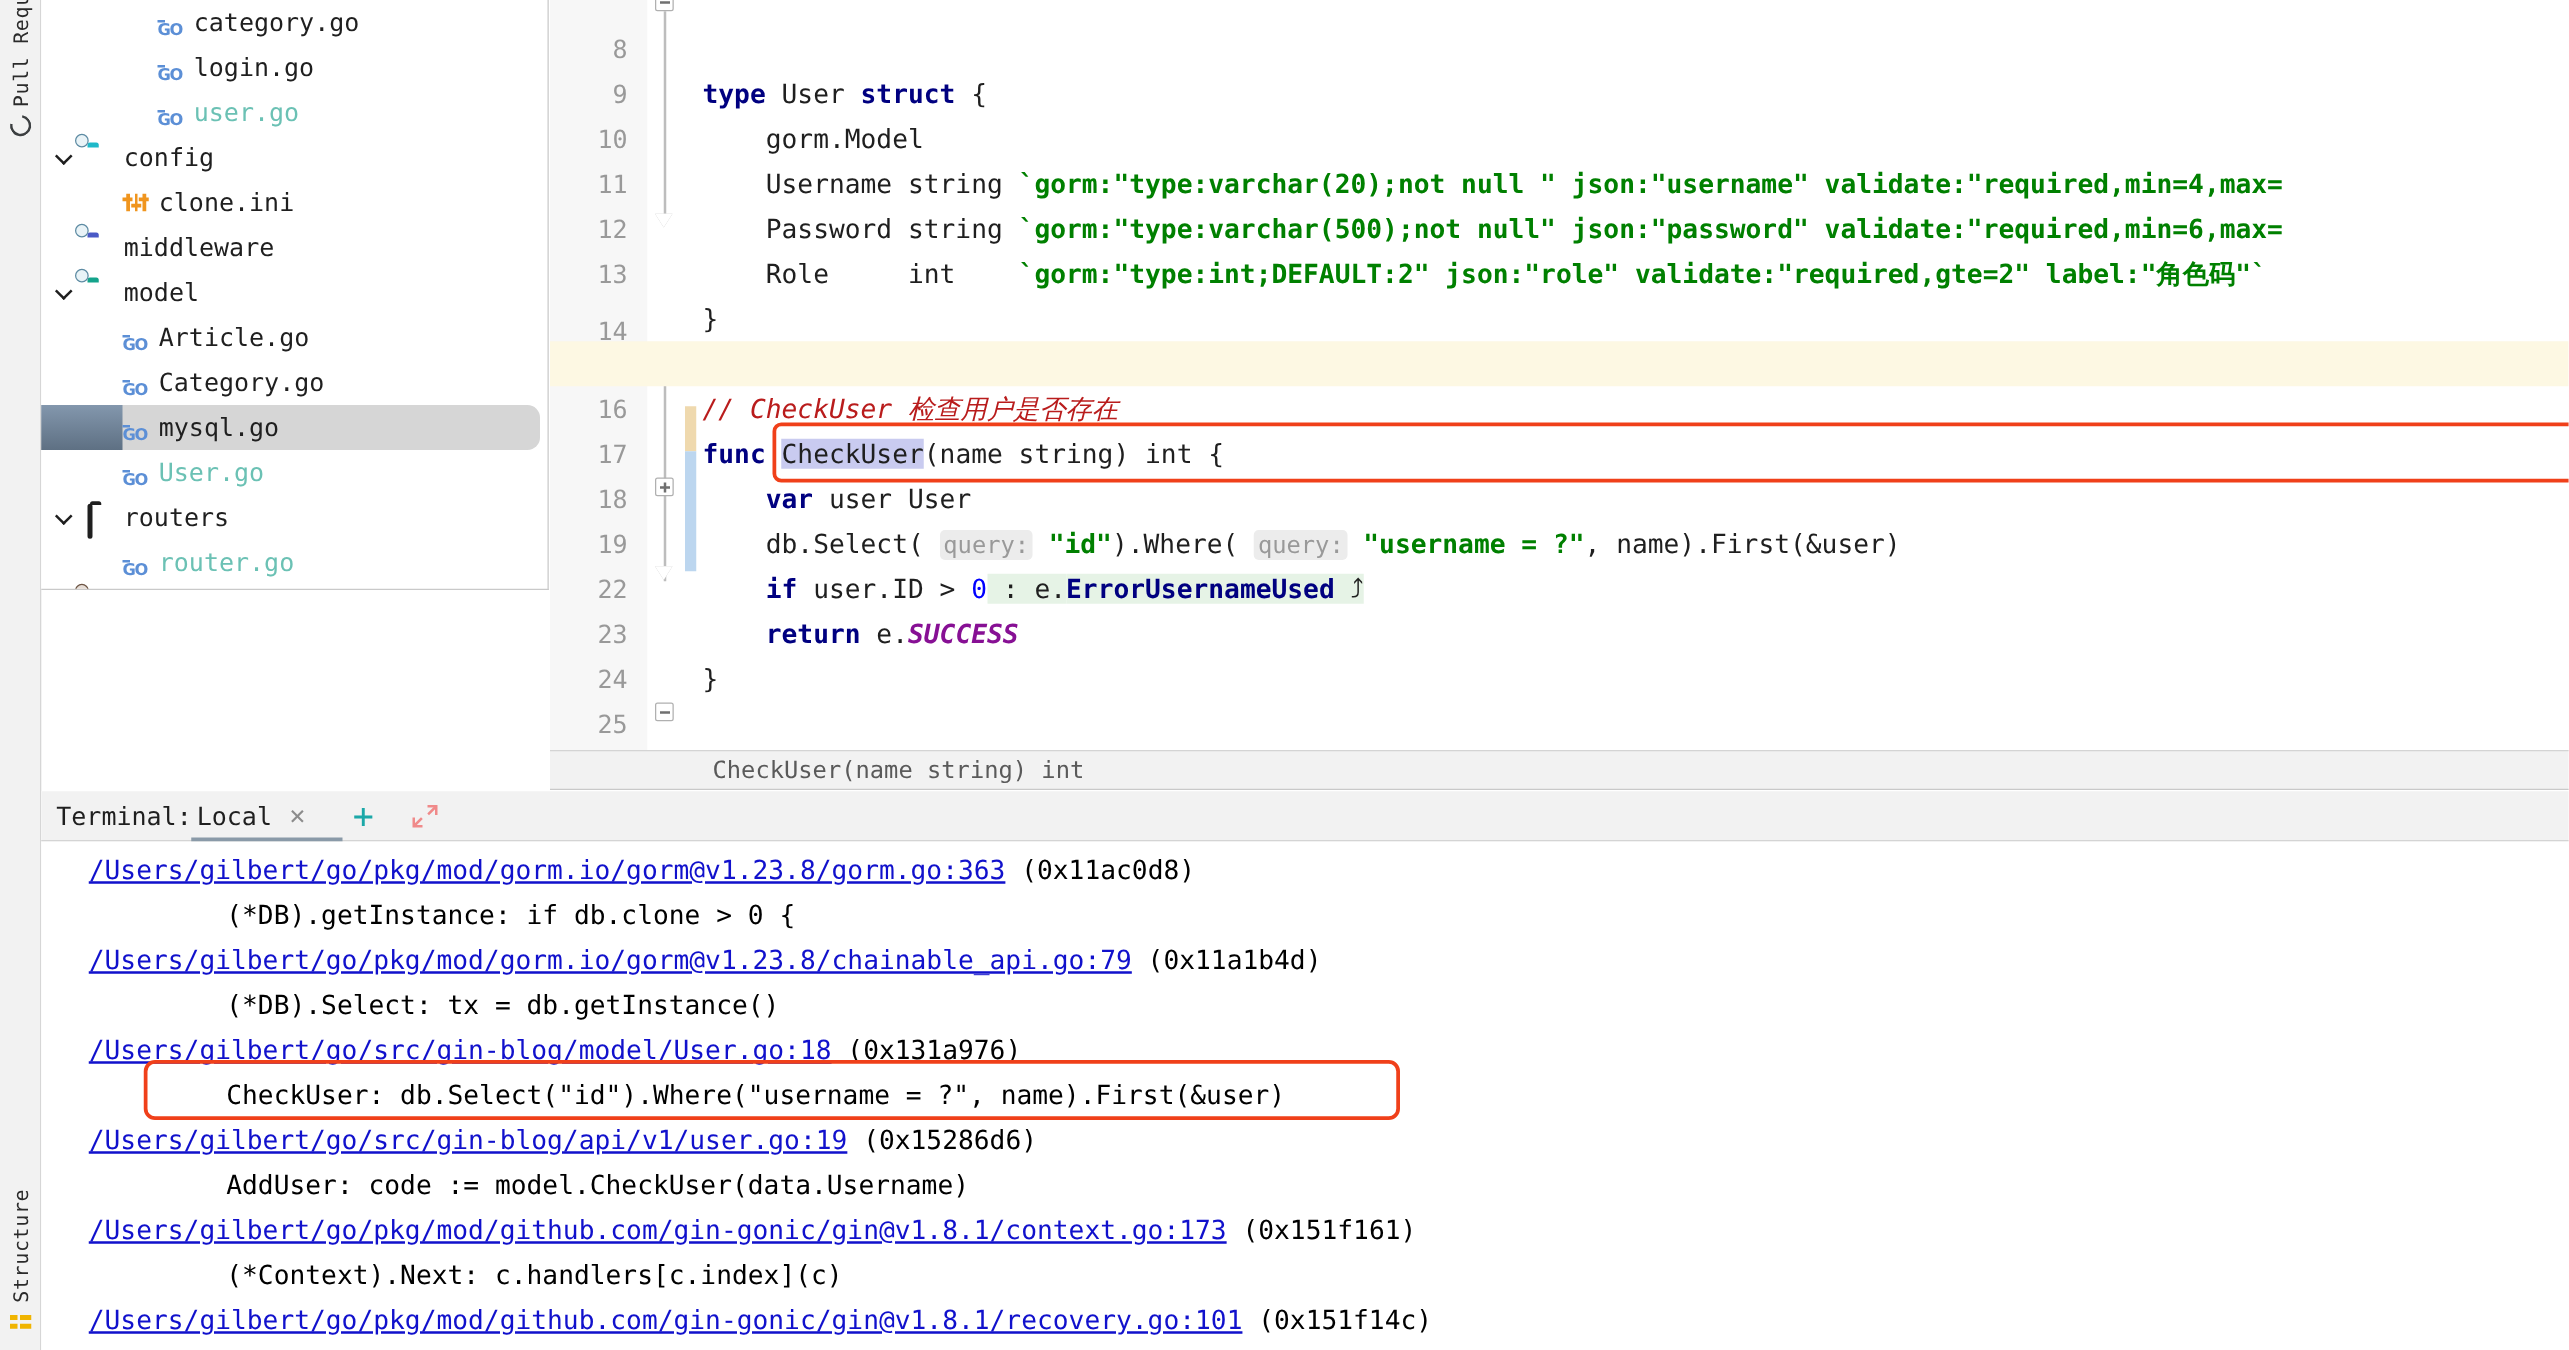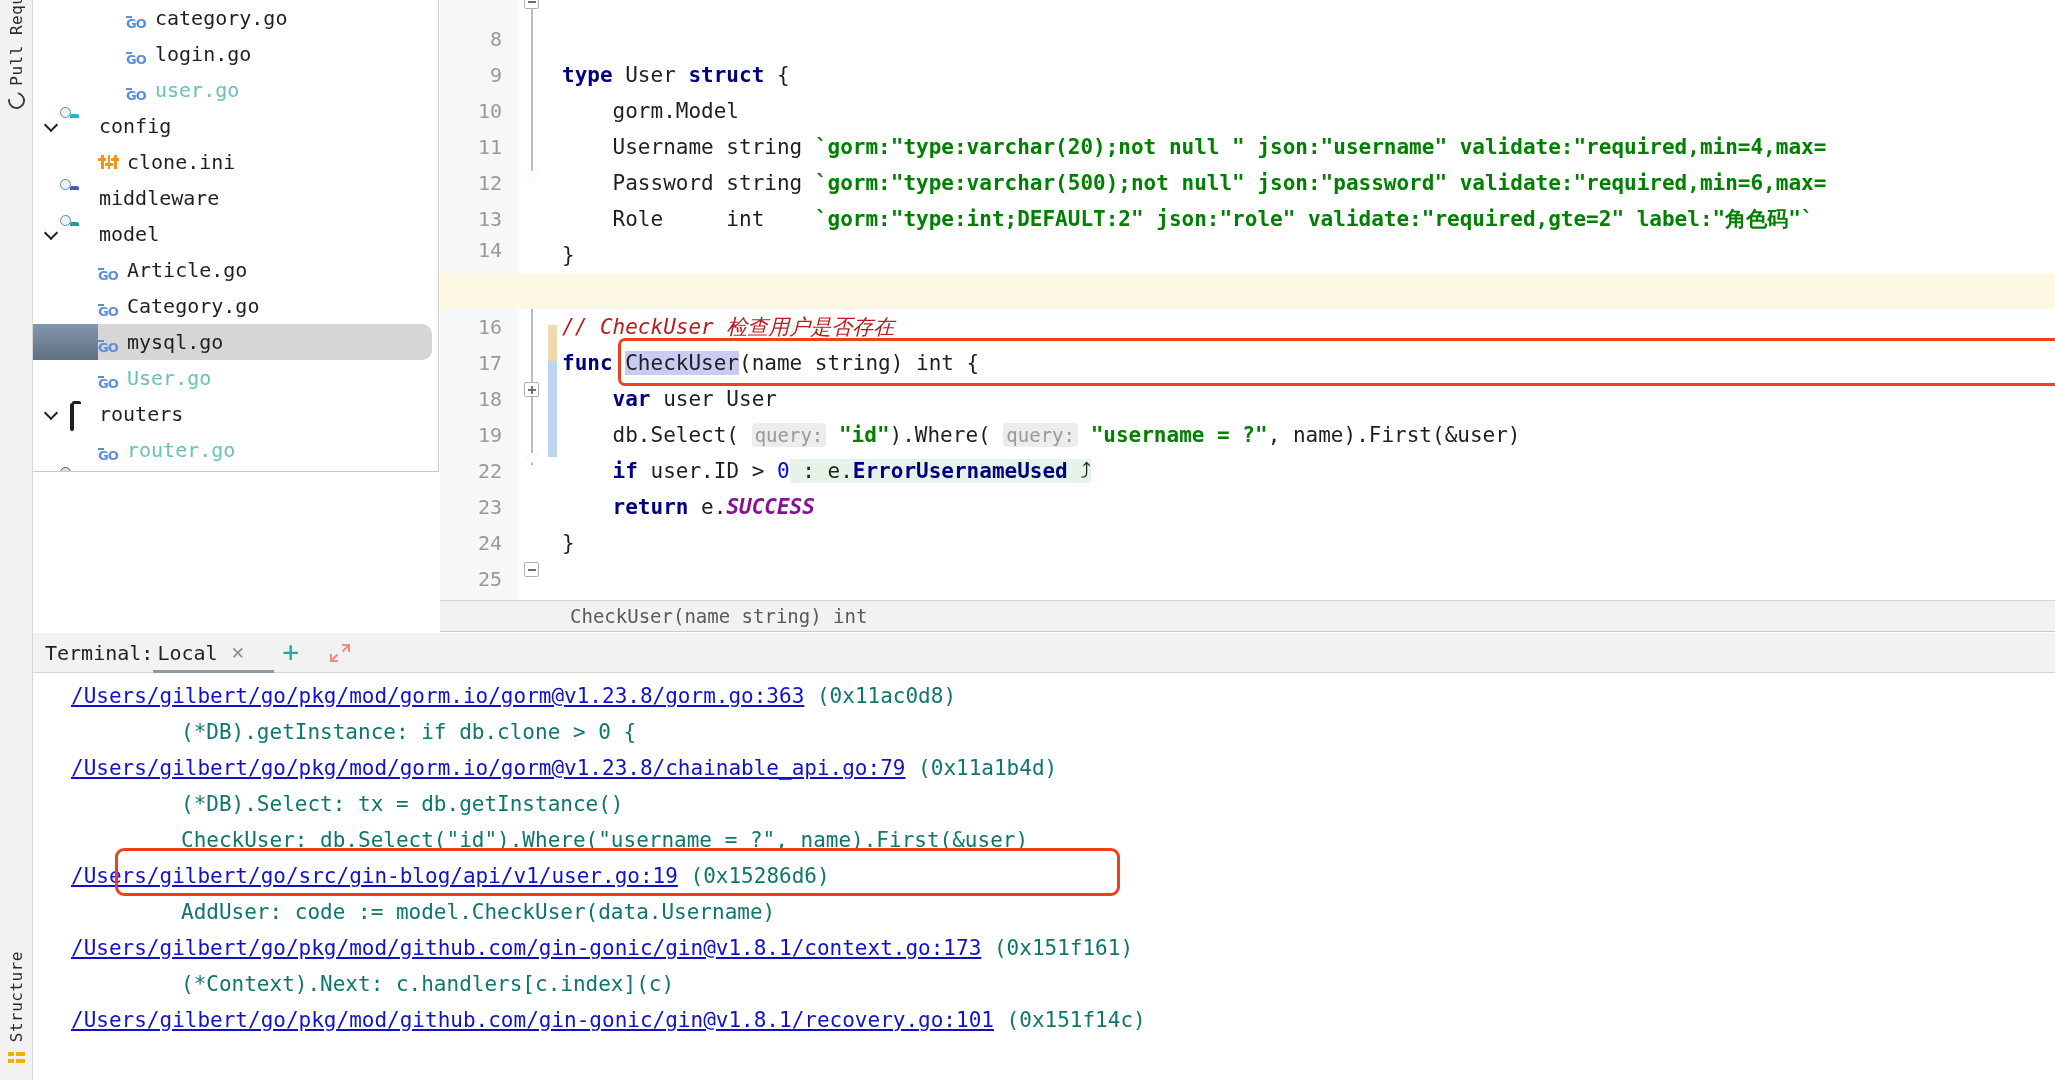--- a/index.html
+++ b/index.html
@@ -388,21 +388,21 @@
   .tl {
     position: relative;
     height: 36px;
     line-height: 36px;
     font-family: "DejaVu Sans Mono", monospace;
     font-size: 21px;
     white-space: pre;
     padding-left: 38px;
   }
   .tpath { color: #1111cc; text-decoration: underline; margin-top: 24px; }
-  .tred { color: #0f766e; }
+  .tred { color: #000000; }
   .tindent { padding-left: 148px; }
 
   .term-redbox {
     position: absolute;
     border: 3.5px solid #f0401a;
     border-radius: 9px;
     pointer-events: none;
   }
 
   
@@ -561,21 +561,21 @@
         <span class="code"><span class="pln">    Password string </span><span class="str">`gorm:"type:varchar(500);not null" json:"password" validate:"required,min=6,max=</span></span>
       </div>
       <div class="ln" style="top:129px;">
         <span class="num">12</span>
         <span class="code"><span class="pln">    Role     int    </span><span class="str">`gorm:"type:int;DEFAULT:2" json:"role" validate:"required,gte=2" label:"角色码"`</span></span>
       </div>
       <div class="ln" style="top:165px;">
         <span class="num">13</span>
         <span class="code"><span class="pln">}</span></span>
       </div>
-      <div class="ln" style="top:196px;">
+      <div class="ln" style="top:211px;">
         <span class="num">14</span>
       </div>
       <div class="ln" style="top:237px;">
         <span class="num">15</span>
         <span class="code"><span class="cmt">// CheckUser 检查用户是否存在</span></span>
       </div>
       <div class="ln hl" style="top:273px;">
         <span class="num">16</span>
         <span class="code"><span class="kw">func </span><span class="caretsel pln">CheckUser</span><span class="pln">(name string) int {</span></span>
       </div>
@@ -635,20 +635,21 @@
           <path d="M2 19 L8.5 12.5" stroke="#f08a8a" stroke-width="2"></path>
         </svg>
       </span>
     </div>
     <div class="term-body">
       <div id="term-lines">
           <div class="tl"><span class="tpath">/Users/gilbert/go/pkg/mod/gorm.io/gorm@v1.23.8/gorm.go:363</span><span class="tred"> (0x11ac0d8)</span></div>
           <div class="tl tindent"><span class="tred">(*DB).getInstance: if db.clone &gt; 0 {</span></div>
           <div class="tl"><span class="tpath">/Users/gilbert/go/pkg/mod/gorm.io/gorm@v1.23.8/chainable_api.go:79</span><span class="tred"> (0x11a1b4d)</span></div>
           <div class="tl tindent"><span class="tred">(*DB).Select: tx = db.getInstance()</span></div>
+          <div class="tl"><span class="tpath">/Users/gilbert/go/src/gin-blog/model/User.go:18</span><span class="tred"> (0x131a976)</span></div>
           <div class="tl tindent"><span class="tred">CheckUser: db.Select("id").Where("username = ?", name).First(&amp;user)</span></div>
           <div class="tl"><span class="tpath">/Users/gilbert/go/src/gin-blog/api/v1/user.go:19</span><span class="tred"> (0x15286d6)</span></div>
           <div class="tl tindent"><span class="tred">AddUser: code := model.CheckUser(data.Username)</span></div>
           <div class="tl"><span class="tpath">/Users/gilbert/go/pkg/mod/github.com/gin-gonic/gin@v1.8.1/context.go:173</span><span class="tred"> (0x151f161)</span></div>
           <div class="tl tindent"><span class="tred">(*Context).Next: c.handlers[c.index](c)</span></div>
           <div class="tl"><span class="tpath">/Users/gilbert/go/pkg/mod/github.com/gin-gonic/gin@v1.8.1/recovery.go:101</span><span class="tred"> (0x151f14c)</span></div>
         </div>
       <div class="term-redbox" style="left:82px; top:174px; width:1005px; height:48px;"></div>
     </div>
   </div>

